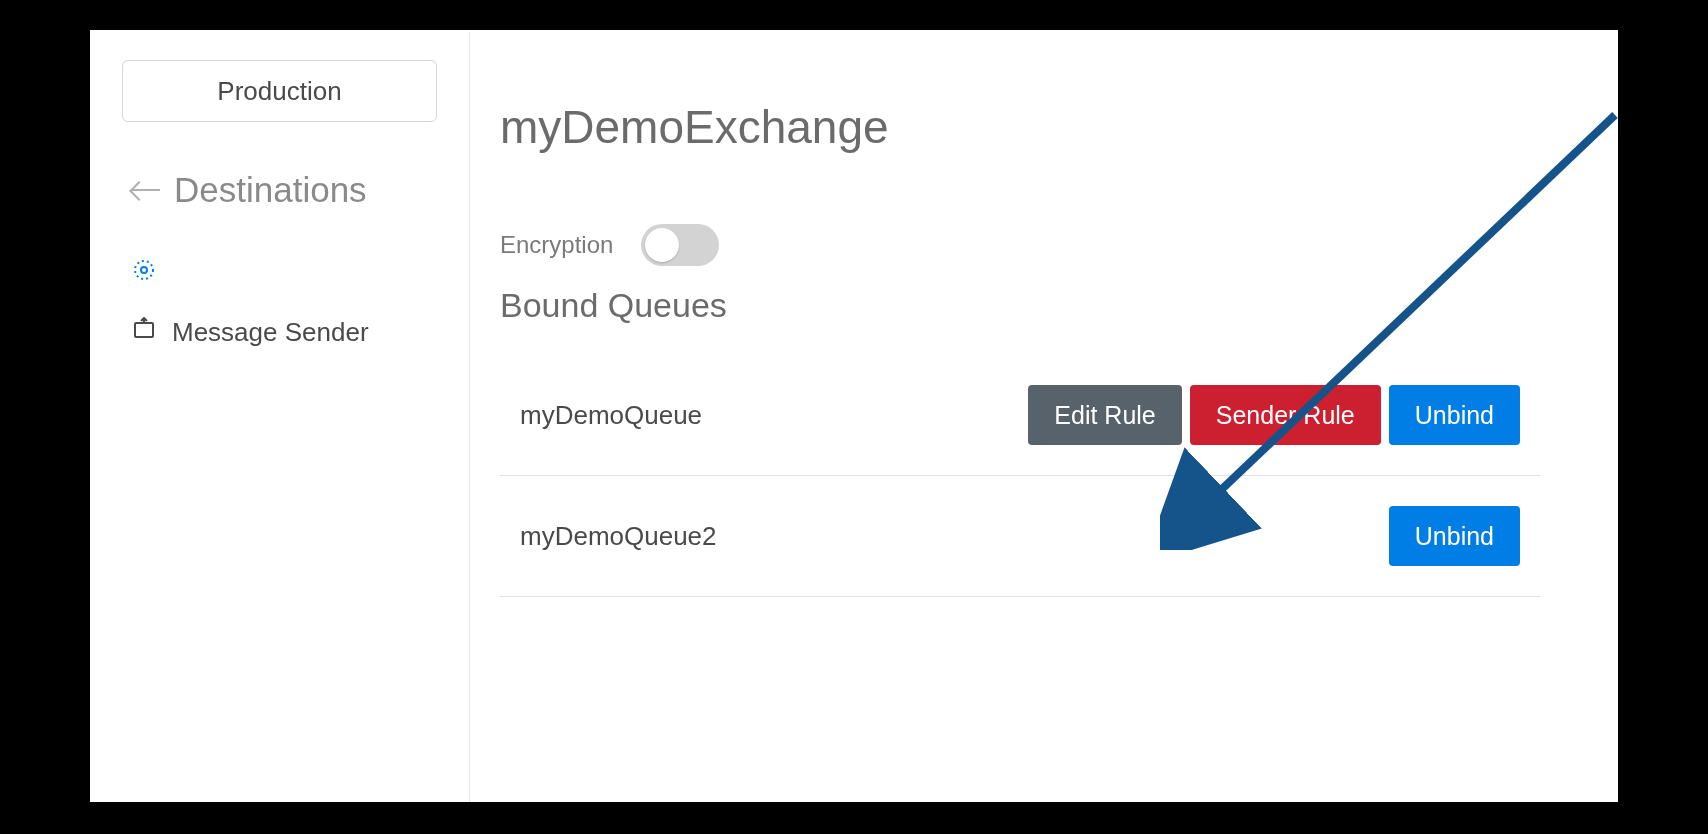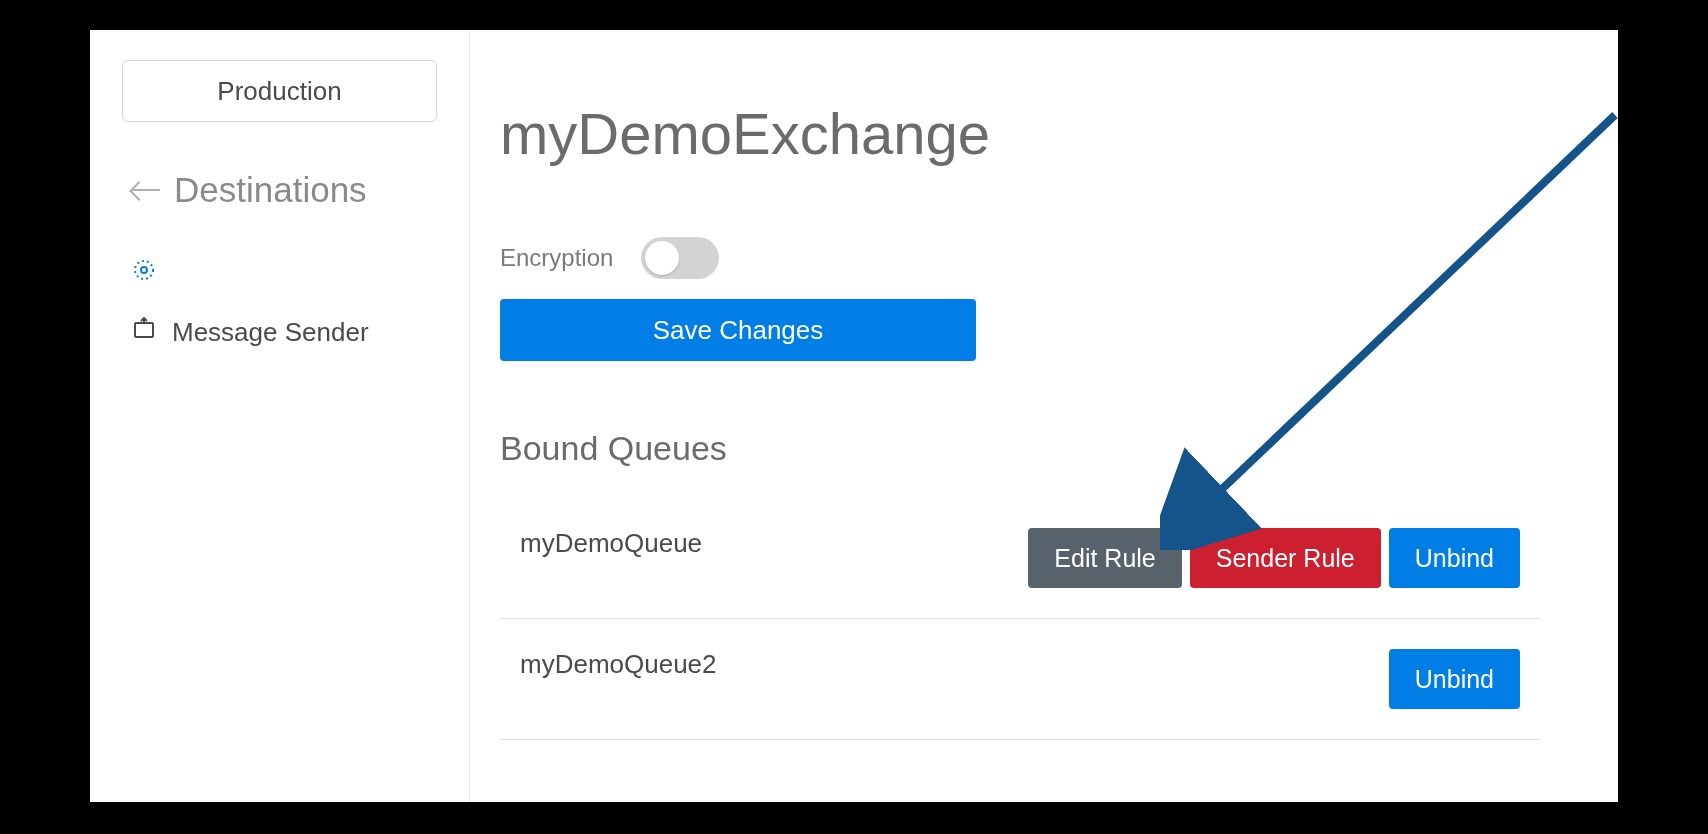--- a/index.html
+++ b/index.html
@@ -9,27 +9,27 @@
     .env-button { margin:0 32px 48px 32px; height:62px; border:1px solid #d6d6d6; border-radius:6px; display:flex; align-items:center; justify-content:center; font-size:26px; color:#4a4a4a; background:#fff; cursor:pointer; }
     .back-row { display:flex; align-items:center; gap:14px; padding:0 32px 34px 42px; color:#8a8a8a; font-size:35px; cursor:pointer; }
     .back-arrow { width:28px; height:2px; background:#b0b0b0; position:relative; }
     .back-arrow::before { content:""; position:absolute; left:0; top:-5px; width:12px; height:12px; border-left:2px solid #b0b0b0; border-bottom:2px solid #b0b0b0; transform:rotate(45deg); }
     .nav-item { display:flex; align-items:center; gap:16px; padding:14px 32px 14px 42px; font-size:26px; cursor:pointer; }
     .nav-item.active { color:#007ee5; font-weight:600; }
     .nav-item.inactive { color:#4a4a4a; }
     .gear-icon { width:24px; height:24px; }
     .send-icon { width:24px; height:24px; position:relative; }
     .main { position:absolute; left:380px; right:0; top:0; bottom:0; padding:70px 0 0 30px; }
-    .page-title { font-size:58px; color:#6b6b6b; font-weight:400; margin-bottom:70px; }
+    .page-title { font-size:46px; color:#6b6b6b; font-weight:400; margin-bottom:70px; }
     .enc-row { display:flex; align-items:center; gap:28px; margin-bottom:20px; font-size:24px; color:#7a7a7a; }
     .toggle { width:78px; height:42px; border-radius:21px; background:#d3d3d3; position:relative; cursor:pointer; }
     .toggle-knob { width:34px; height:34px; border-radius:50%; background:#fff; position:absolute; top:4px; left:4px; box-shadow:0 1px 2px rgba(0,0,0,0.2); }
     .save-btn { width:476px; height:62px; background:#007ee5; color:#fff; font-size:26px; border:none; border-radius:4px; cursor:pointer; margin-bottom:68px; }
     .section-title { font-size:34px; color:#6b6b6b; font-weight:400; margin-bottom:30px; }
-    .queue-row { display:flex; align-items:flex-start; justify-content:space-between; padding:30px 20px 30px 20px; border-bottom:1px solid #e0e0e0; width:1040px; }
+    .queue-row { display:flex; align-items:center; justify-content:space-between; padding:30px 20px 30px 20px; border-bottom:1px solid #e0e0e0; width:1040px; }
     .queue-name { font-size:26px; color:#4a4a4a; }
     .btn-group { display:flex; gap:8px; }
     .btn { height:60px; padding:0 26px; border:none; border-radius:4px; font-size:25px; color:#fff; cursor:pointer; }
     .btn-grey { background:#58626b; }
     .btn-red { background:#cc1f2f; }
     .btn-blue { background:#007ee5; }
     .arrow-annot { position:absolute; pointer-events:none; }
   </style>
 </head>
 <body>
@@ -66,21 +66,20 @@
   <div class="main">
     <h1 class="page-title">myDemoExchange</h1>
 
     <div class="enc-row">
       <span>Encryption</span>
       <div class="toggle">
         <div class="toggle-knob"></div>
       </div>
     </div>
 
-    <button class="save-btn">Save Changes</button>
 
     <h2 class="section-title">Bound Queues</h2>
 
     <div class="queue-row">
       <span class="queue-name">myDemoQueue</span>
       <div class="btn-group">
         <button class="btn btn-grey">Edit Rule</button>
         <button class="btn btn-red">Sender Rule</button>
         <button class="btn btn-blue">Unbind</button>
       </div>

